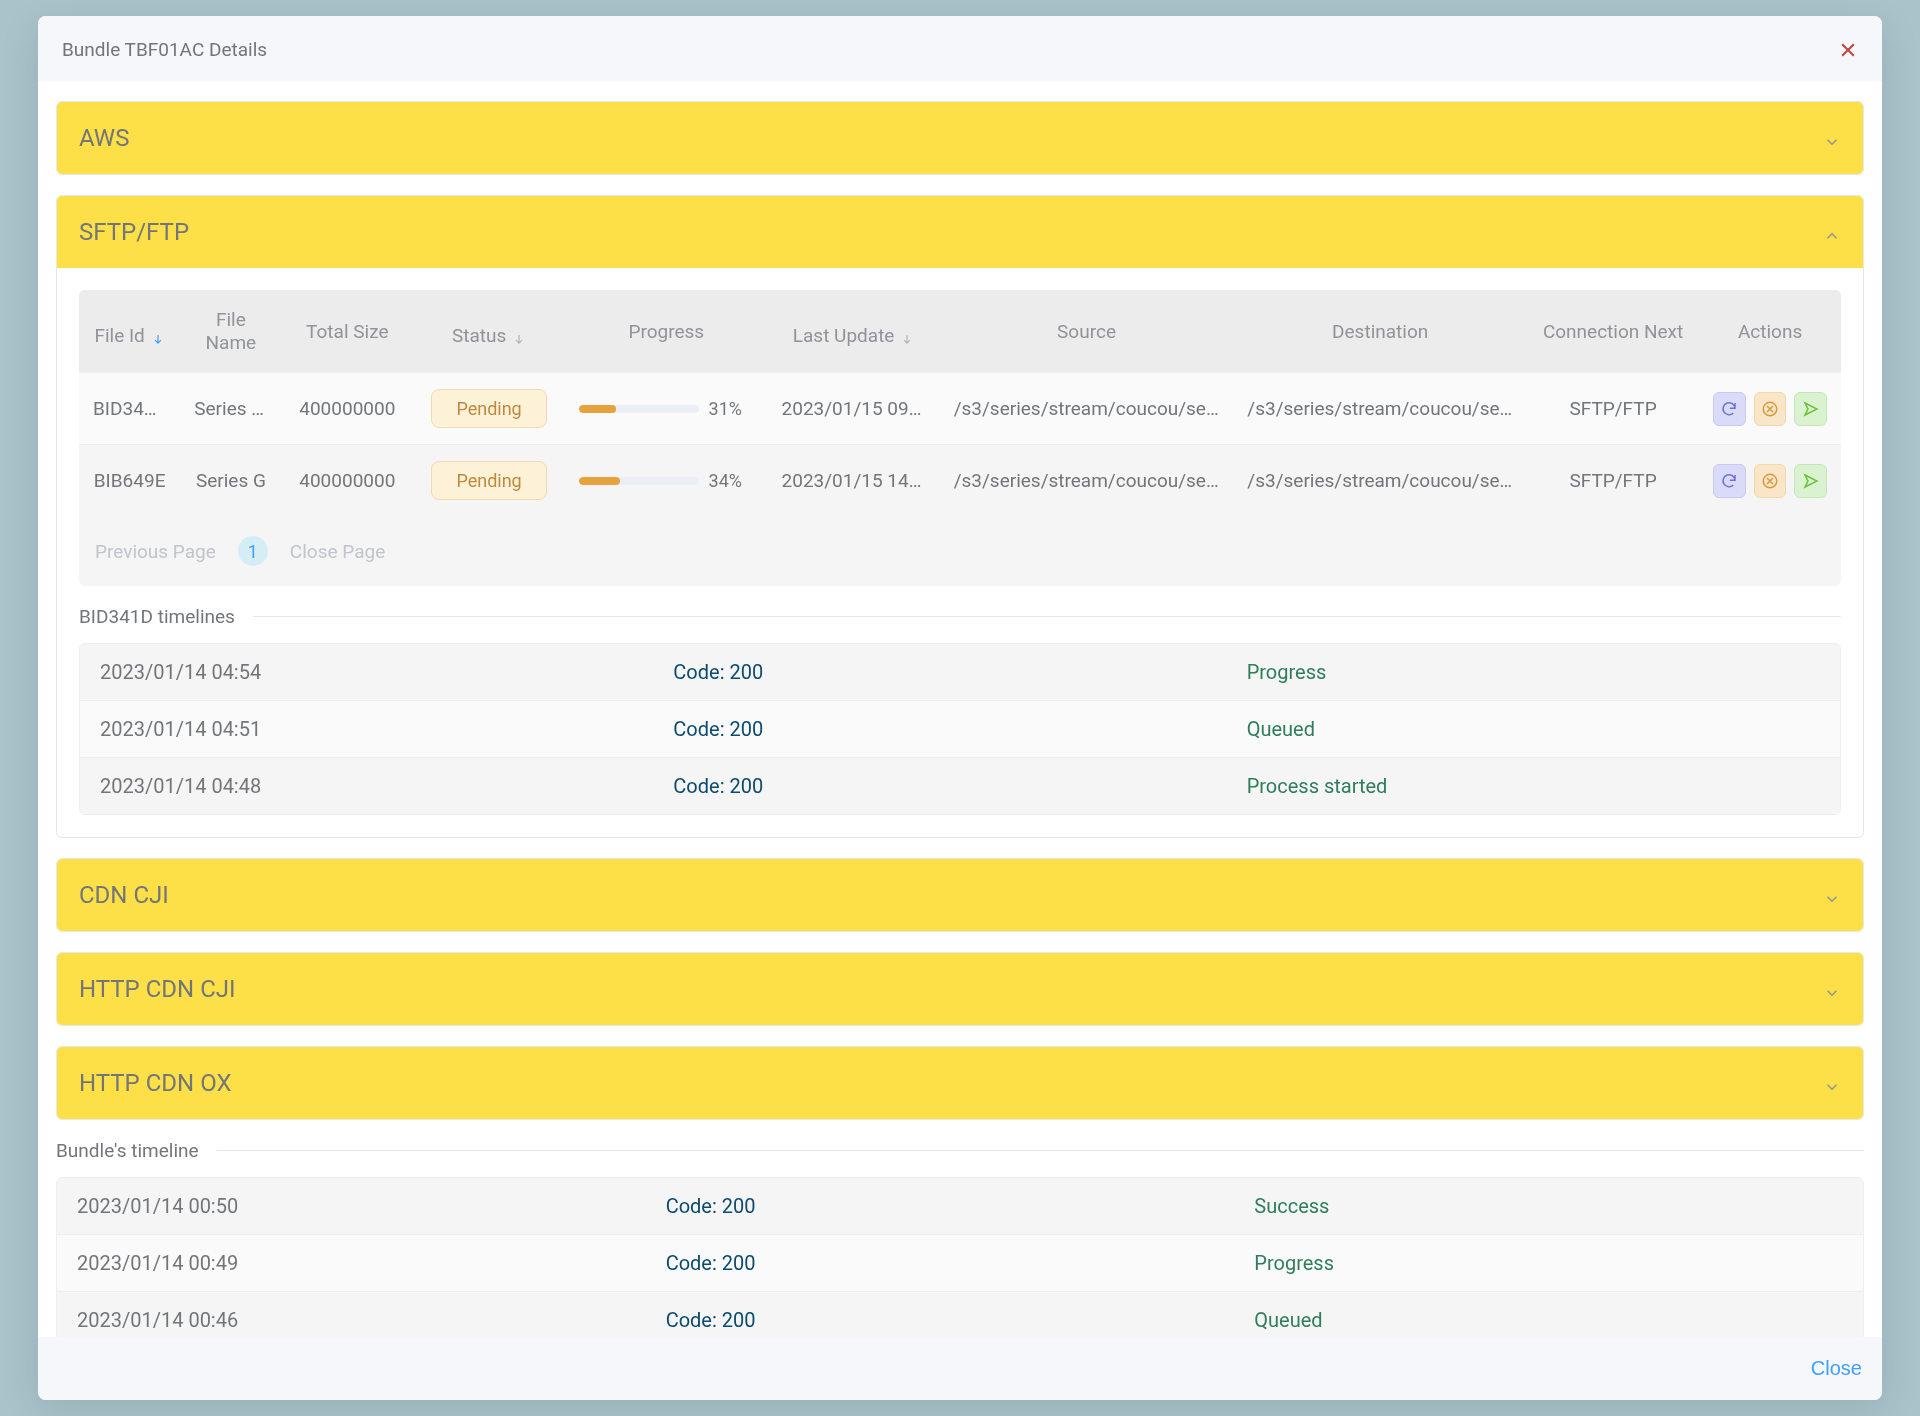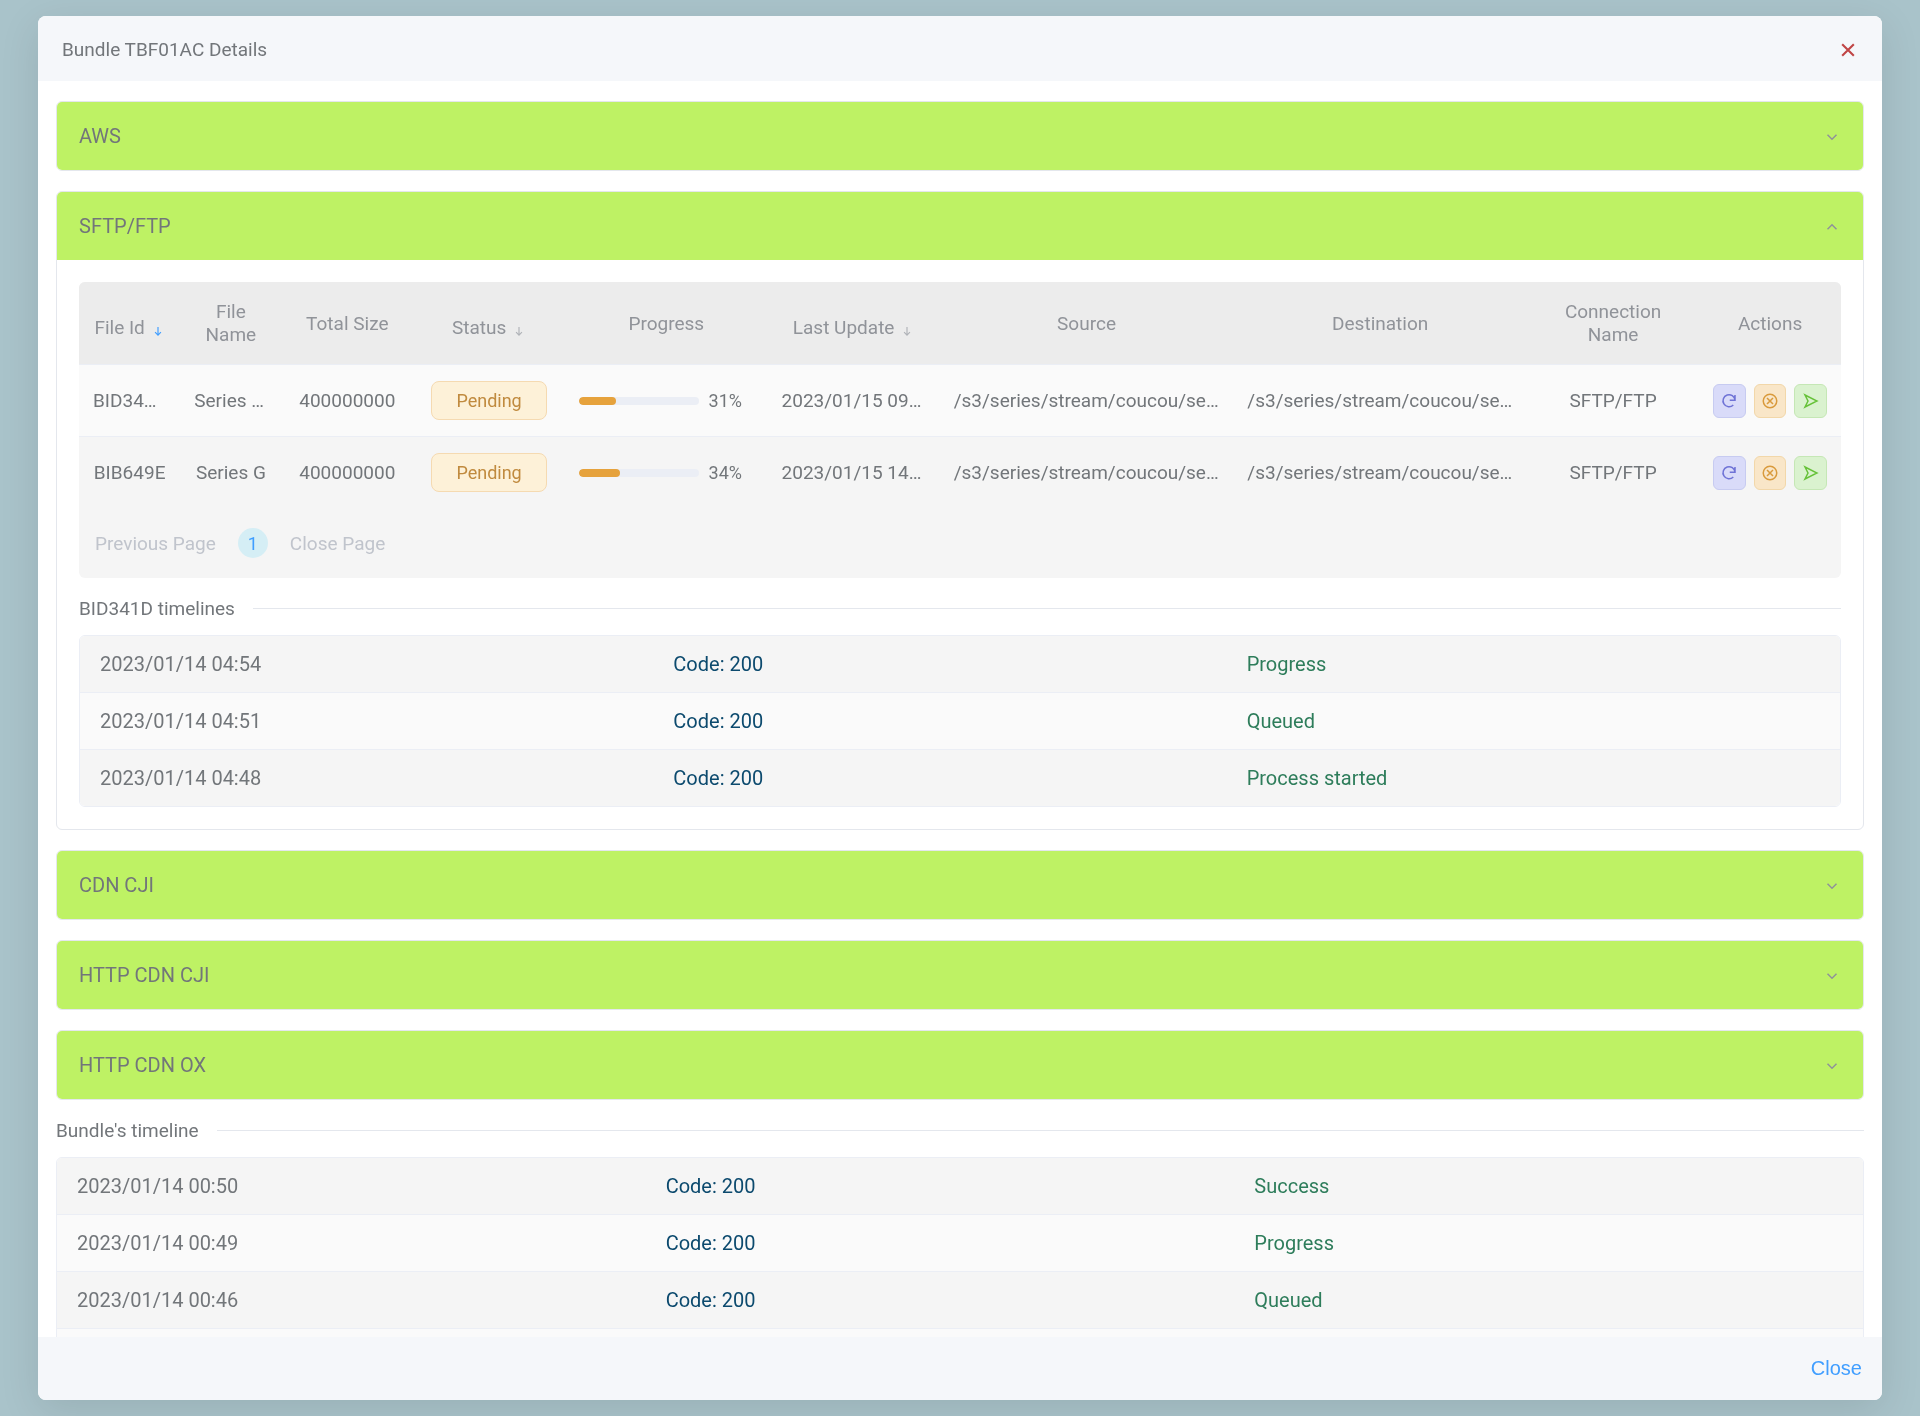--- a/index.html
+++ b/index.html
@@ -44,23 +44,23 @@
     overflow: auto;
     background: #fff;
   }
   .collapse-item {
     border: 1px solid #e4e7ed;
     border-radius: 6px;
     margin-top: 20px;
     overflow: hidden;
   }
   .collapse-header {
-    background: #bef264;
+    background: #fde047;
     padding: 22px 22px;
-    font-size: 20px;
+    font-size: 24px;
     color: #72767a;
     display: flex;
     justify-content: space-between;
     align-items: center;
     cursor: pointer;
   }
   .chev { width: 18px; height: 18px; }
   .chev svg { width: 100%; height: 100%; stroke: #909399; stroke-width: 2; fill: none; }
   .collapse-body {
     padding: 0 0 22px;
@@ -273,21 +273,21 @@
                 <th>
                   <span class="th-inner">
                       <span>Last Update</span>
                       <span class="sort-arrow"><svg viewBox="0 0 24 24">
                           <path d="M12 5 v14 M7 14 l5 5 5-5"></path>
                         </svg></span>
                     </span>
                 </th>
                 <th><span>Source</span></th>
                 <th><span>Destination</span></th>
-                <th><span>Connection Name</span></th>
+                <th><span>Connection Next</span></th>
                 <th><span>Actions</span></th>
               </tr>
             </thead>
             <tbody>
               <tr>
                 <td>BID341D</td>
                 <td>Series M</td>
                 <td>400000000</td>
                 <td><span class="status-tag">Pending</span></td>
                 <td>

